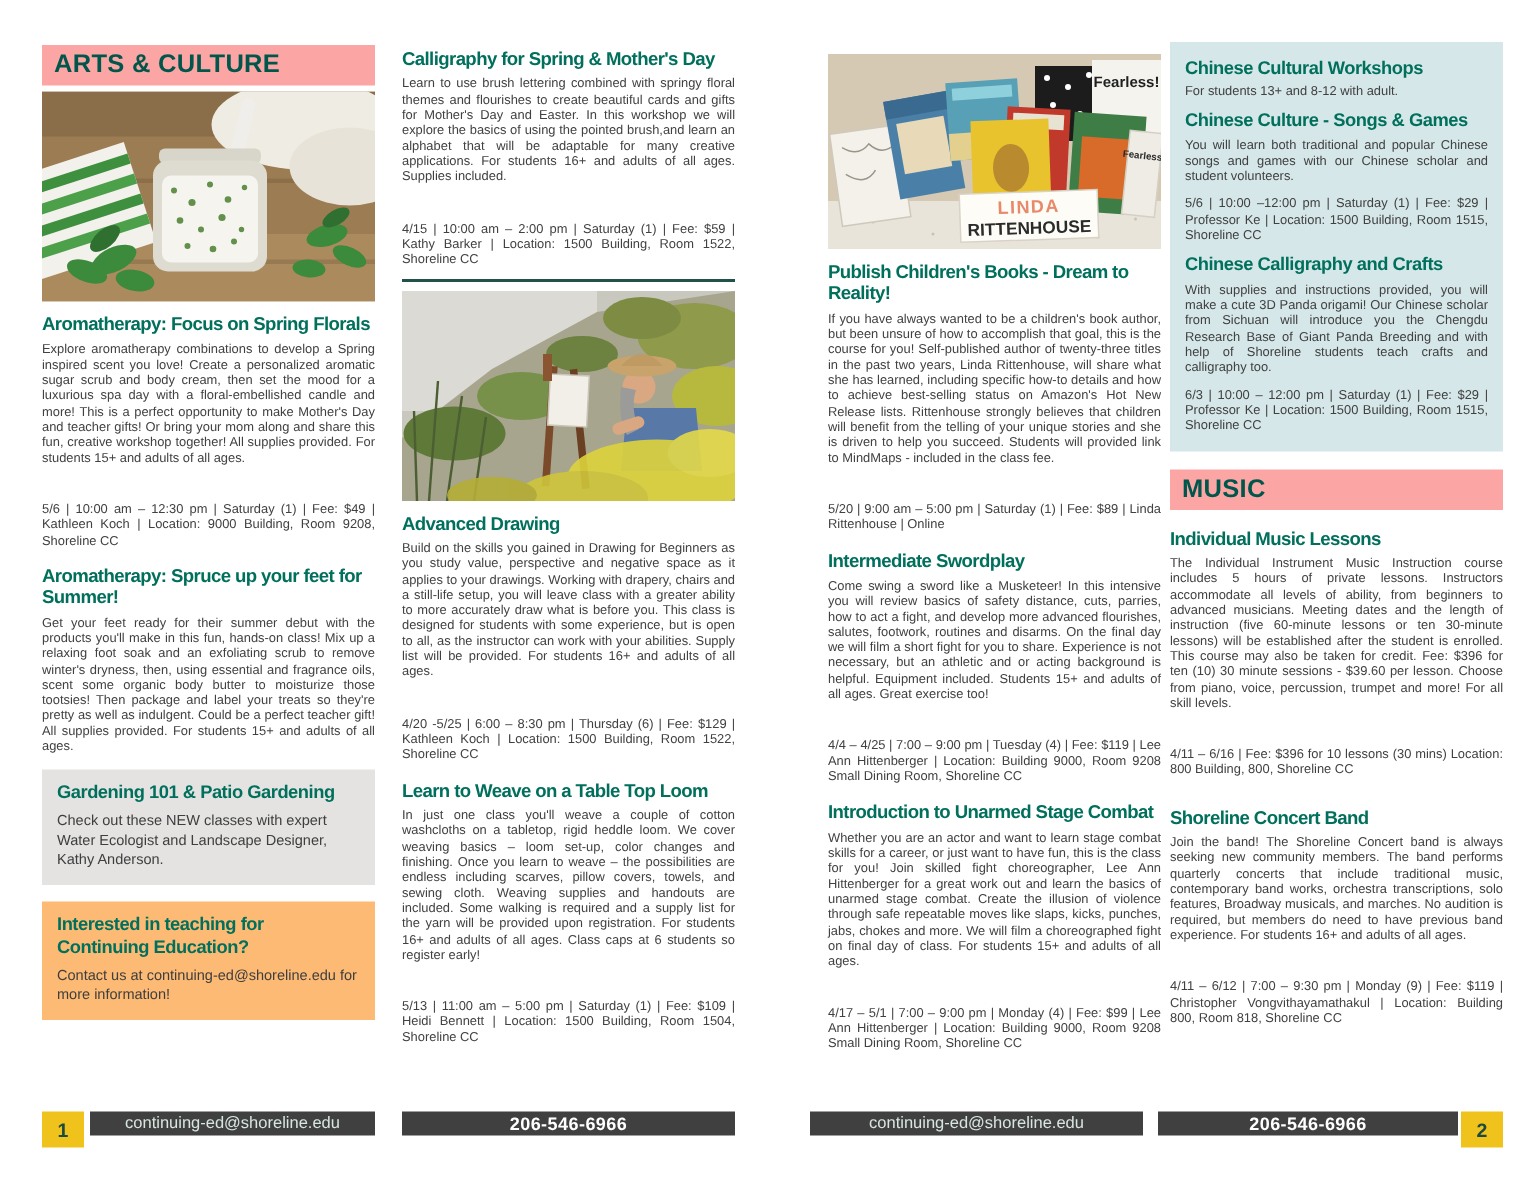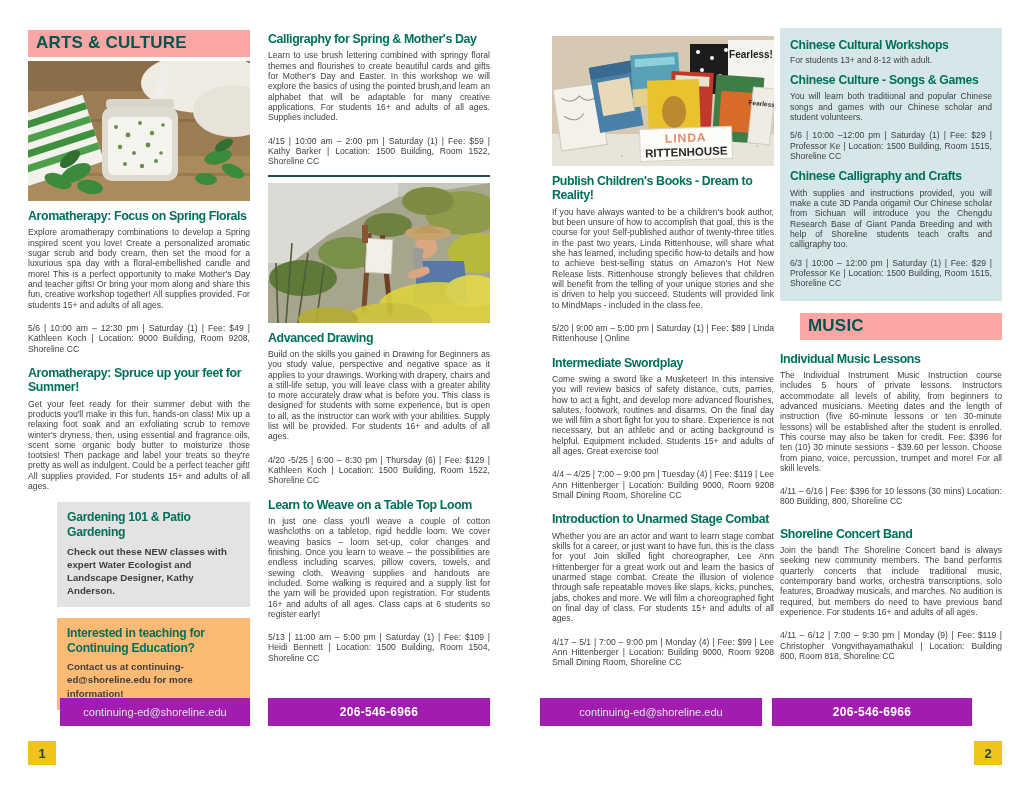--- a/index.html
+++ b/index.html
@@ -11,45 +11,45 @@
   #col2 { left:268px; }
   #col3 { left:552px; }
   #col4 { left:780px; top:28px; }
 
   .section-band { background:#fca5a5; color:#00564b; font-weight:bold;
     font-size:17px; padding:3px 8px 4px; letter-spacing:.2px; }
 
   .c-title { color:#00705c; font-size:12.4px; line-height:1.16; font-weight:bold;
     letter-spacing:-0.4px; margin:8px 0 4px; }
   .c-body  { color:#414042; font-size:8.6px; line-height:1.2; text-align:justify; }
-  .c-sched { color:#414042; font-size:8.6px; line-height:1.2; text-align:justify; margin-top:13px; }
+  .c-sched { color:#414042; font-size:8.6px; line-height:1.2; text-align:justify; margin-top:24px; }
   .mt12 { margin-top:12px; }
 
   .photo { width:222px; display:block; }
   .photo-frame { margin-top:4px; }
 
   .divider { height:2px; background:#22504a; margin:8px 0 6px; }
 
-  .info-box { padding:8px 10px 10px; margin-top:11px;margin-left:29px; }
+  .info-box { padding:8px 10px 10px; margin-top:11px; }
   .box-gray { background:#e4e3e2; }
   .box-blue { background:#fdba74; }
   .box-title { color:#00705c; font-size:12.2px; font-weight:bold; line-height:1.2;
     letter-spacing:-0.3px; margin-bottom:5px; }
-  .box-body { color:#3e3e3e; font-size:9.7px; font-weight:bold; line-height:1.35; }
+  .box-body { color:#3e3e3e; font-size:9.7px; font-weight:normal; line-height:1.35; }
 
   .ws-box { background:#d5e7e8; padding:10px 10px 12px; }
   .ws-title { color:#00705c; font-size:12.2px; font-weight:bold; letter-spacing:-0.3px;
     line-height:1.2; margin-bottom:2px; }
   .ws-sub { color:#414042; font-size:8.6px; margin-bottom:8px; }
   .ws-body { color:#414042; font-size:8.6px; line-height:1.2; text-align:justify; margin-top:4px; }
   .ws-sched { color:#414042; font-size:8.6px; line-height:1.2; text-align:justify; margin-top:8px; margin-bottom:8px; }
 
-  .music-band { margin-top:12px;margin-left:20px; }
-
-  .footer-bar { position:absolute; top:698px; height:28px; background:#a21caf;
+  .music-band { margin-top:12px; }
+
+  .footer-bar { position:absolute; top:741px; height:16px; background:#404040;
     display:flex; align-items:center; justify-content:center; }
   .footer-email { color:#d8e6e0; font-size:11px; }
   .footer-phone { color:#ffffff; font-size:12px; font-weight:bold; letter-spacing:.3px; }
   .page-num { position:absolute; top:741px; width:28px; height:24px; background:#f0c31c;
     color:#1d4a3e; font-weight:bold; font-size:13px;
     display:flex; align-items:center; justify-content:center; }
   #bar-email-1 { left:60px;  width:190px; }
   #bar-phone-1 { left:268px; width:222px; }
   #bar-email-2 { left:540px; width:222px; }
   #bar-phone-2 { left:772px; width:200px; }

